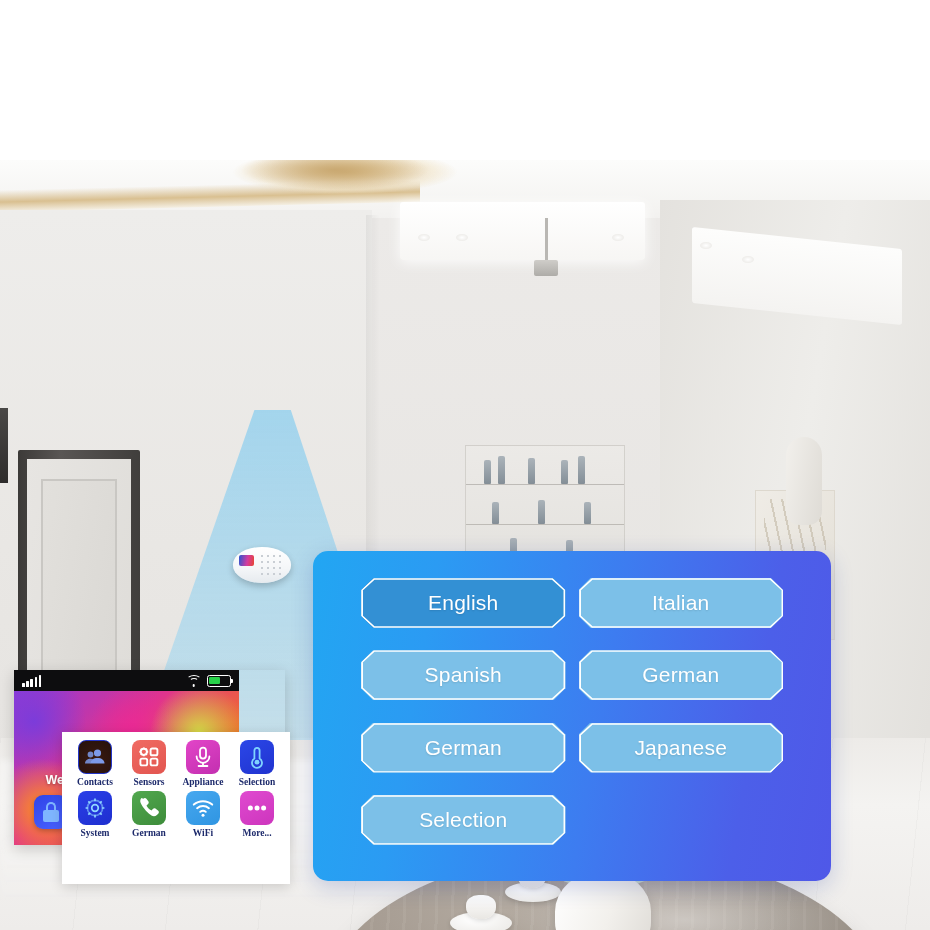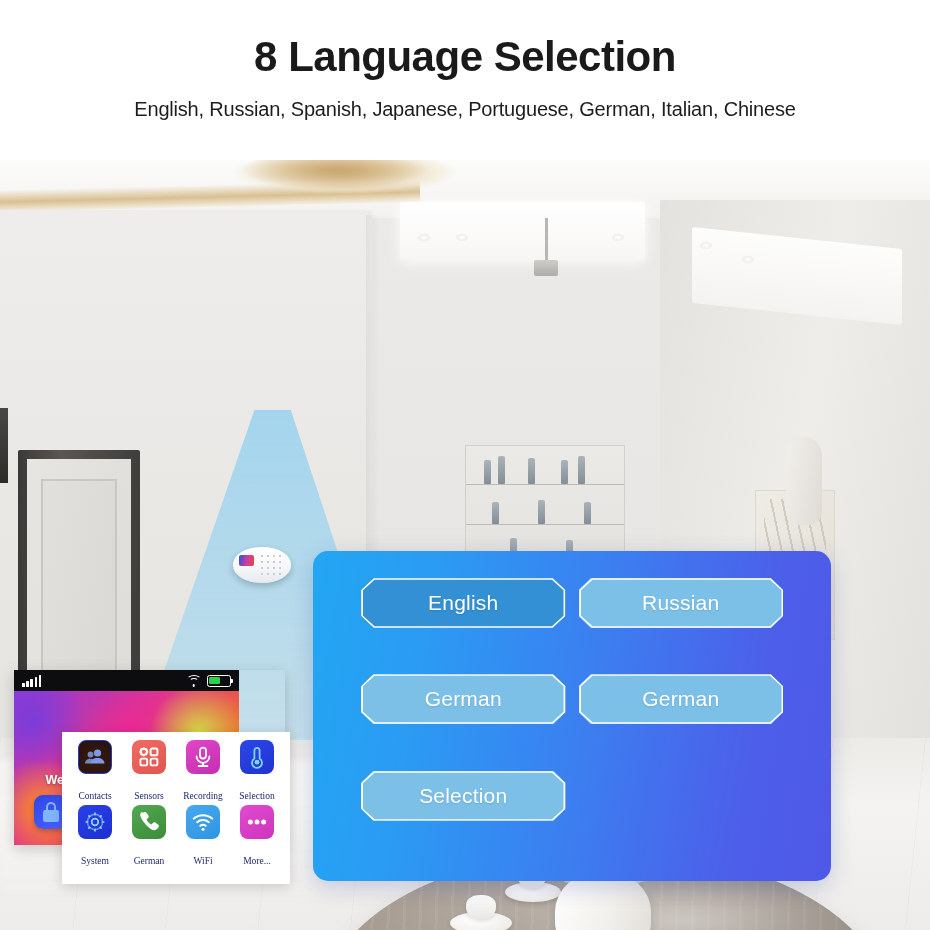--- a/index.html
+++ b/index.html
@@ -290,22 +290,22 @@
     padding: 8px 6px 4px 6px;
   }
   .app-row { display:flex; justify-content:space-around; margin-bottom:4px; }
   .app { width:52px; text-align:center; }
   .app-ico {
     width:34px; height:34px; border-radius:8px; margin:0 auto;
     position:relative; overflow:hidden;
     display:flex; align-items:center; justify-content:center;
   }
   .app-label {
-    font-size:9.5px; color:#1d2a6b; margin-top:17px;
-    font-family:"Liberation Serif", serif; font-weight:400;
+    font-size:9.5px; color:#1d2a6b; margin-top:3px;
+    font-family:"Liberation Serif", serif; font-weight:700;
     white-space:nowrap;
   }
   .ico-contacts { background: radial-gradient(circle at 50% 60%, #3a1a10 0%, #26110c 100%); border:1.5px solid #2436c8; }
   .ico-sensors  { background: linear-gradient(150deg,#f06b63,#e2554f); }
   .ico-recording{ background: linear-gradient(150deg,#e245c8,#c32fb0); }
   .ico-appliance{ background: linear-gradient(150deg,#2b47e8,#2033cf); }
   .ico-system   { background: linear-gradient(150deg,#2a3fe8,#1e2fcf); }
   .ico-phone    { background: linear-gradient(150deg,#52a84f,#3d8c3a); }
   .ico-wifi     { background: linear-gradient(150deg,#47a8ef,#2f95e2); }
   .ico-more     { background: linear-gradient(150deg,#e04ad0,#cd35bd); }
@@ -336,24 +336,20 @@
   }
   .lang-btn svg.outline { position:absolute; inset:0; width:100%; height:100%; }
   .lang-btn.selected { background:#3390d4; }
   .lang-label { position:relative; z-index:2; }
 </style>
 </head>
 <body>
 
 <div class="page">
 
-  <div class="header">
-    <div class="header-title">8 Language Selection</div>
-    <div class="header-sub">English, Russian, Spanish, Japanese, Portuguese, German, Italian, Chinese</div>
-  </div>
 
   <div class="scene">
 
     <div class="ceiling"></div>
     <div class="ceiling-gold"></div>
     <div class="ceiling-light-fixture"></div>
     <div class="ceiling-light-fixture2"></div>
 
     <div class="wall-left"></div>
     <div class="wall-back"></div>
@@ -484,21 +480,21 @@
         </div>
 
         <div class="app">
           <div class="app-ico ico-recording">
             <svg class="gsvg" viewBox="0 0 24 24" fill="none" stroke="#ffffff" stroke-width="1.8" stroke-linecap="round">
               <rect x="9" y="2.6" width="6" height="11" rx="3"></rect>
               <path d="M5.6 11.4a6.4 6.4 0 0 0 12.8 0"></path>
               <path d="M12 17.8v3.2M7.6 21h8.8"></path>
             </svg>
           </div>
-          <div class="app-label">Recording</div>
+          <div class="app-label">Appliance</div>
         </div>
 
         <div class="app">
           <div class="app-ico ico-appliance">
             <svg class="gsvg" viewBox="0 0 24 24" fill="none" stroke="#7fd4ff" stroke-width="1.8" stroke-linecap="round">
               <path d="M9.4 13.6V5.4a2.6 2.6 0 1 1 5.2 0v8.2a5 5 0 1 1-5.2 0z"></path>
               <circle cx="12" cy="17.2" r="2.4" fill="#7fd4ff" stroke="none"></circle>
             </svg>
           </div>
           <div class="app-label">Selection</div>
@@ -561,39 +557,51 @@
           <svg class="outline" viewBox="0 0 186 50" preserveAspectRatio="none" fill="none">
             <path d="M12 1 H174 L185 12 V38 L174 49 H12 L1 38 V12 Z" stroke="#ffffff" stroke-width="1.6"></path>
           </svg>
           <span class="lang-label">English</span>
         </div>
 
         <div class="lang-btn">
           <svg class="outline" viewBox="0 0 186 50" preserveAspectRatio="none" fill="none">
             <path d="M12 1 H174 L185 12 V38 L174 49 H12 L1 38 V12 Z" stroke="#ffffff" stroke-width="1.6"></path>
           </svg>
-          <span class="lang-label">Russian</span>
-        </div>
-
+          <span class="lang-label">Italian</span>
+        </div>
+
+        <div class="lang-btn">
+          <svg class="outline" viewBox="0 0 186 50" preserveAspectRatio="none" fill="none">
+            <path d="M12 1 H174 L185 12 V38 L174 49 H12 L1 38 V12 Z" stroke="#ffffff" stroke-width="1.6"></path>
+          </svg>
+          <span class="lang-label">Spanish</span>
+        </div>
 
 
         <div class="lang-btn">
           <svg class="outline" viewBox="0 0 186 50" preserveAspectRatio="none" fill="none">
             <path d="M12 1 H174 L185 12 V38 L174 49 H12 L1 38 V12 Z" stroke="#ffffff" stroke-width="1.6"></path>
           </svg>
           <span class="lang-label">German</span>
         </div>
 
         <div class="lang-btn">
           <svg class="outline" viewBox="0 0 186 50" preserveAspectRatio="none" fill="none">
             <path d="M12 1 H174 L185 12 V38 L174 49 H12 L1 38 V12 Z" stroke="#ffffff" stroke-width="1.6"></path>
           </svg>
           <span class="lang-label">German</span>
         </div>
 
+        <div class="lang-btn">
+          <svg class="outline" viewBox="0 0 186 50" preserveAspectRatio="none" fill="none">
+            <path d="M12 1 H174 L185 12 V38 L174 49 H12 L1 38 V12 Z" stroke="#ffffff" stroke-width="1.6"></path>
+          </svg>
+          <span class="lang-label">Japanese</span>
+        </div>
 
         <div class="lang-btn">
           <svg class="outline" viewBox="0 0 186 50" preserveAspectRatio="none" fill="none">
             <path d="M12 1 H174 L185 12 V38 L174 49 H12 L1 38 V12 Z" stroke="#ffffff" stroke-width="1.6"></path>
           </svg>
           <span class="lang-label">Selection</span>
         </div>
 
       </div>
     </div>

